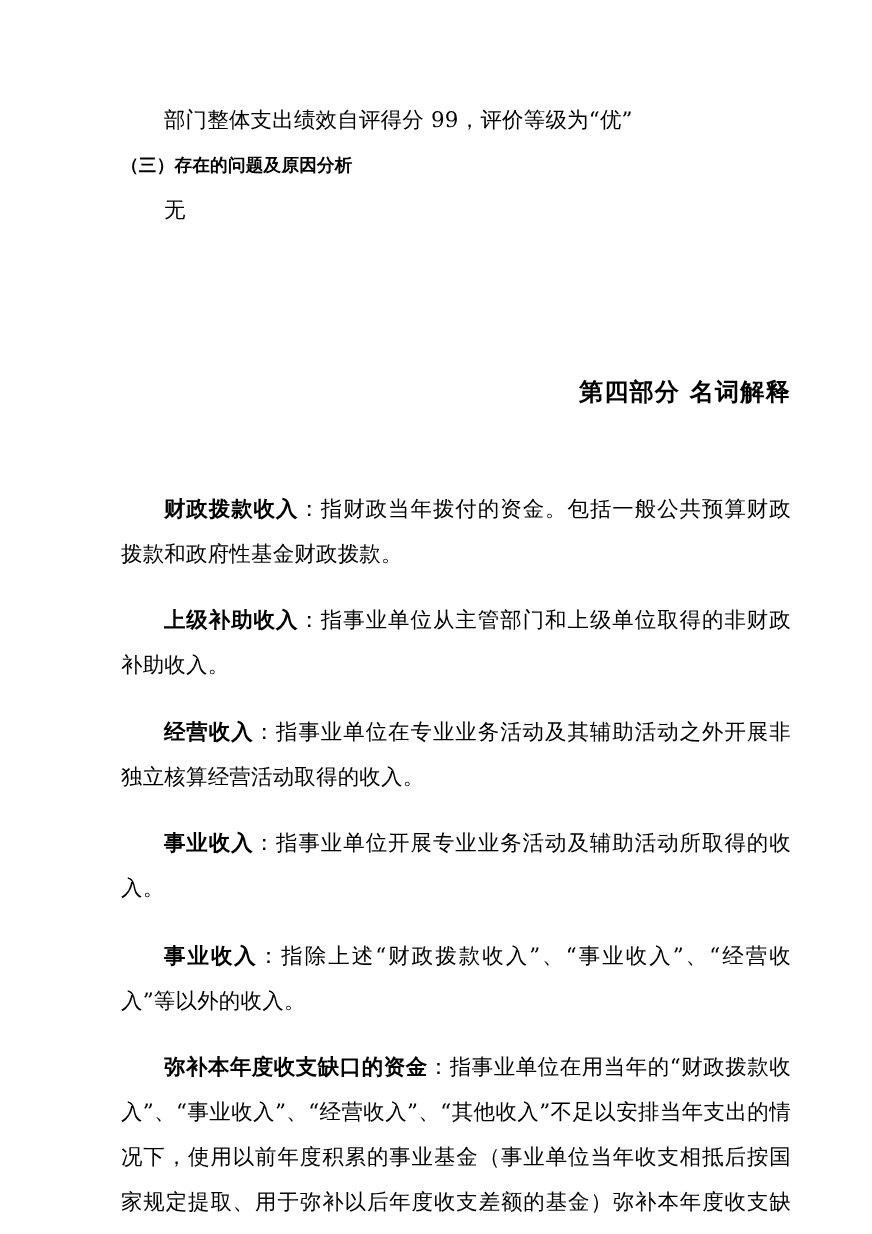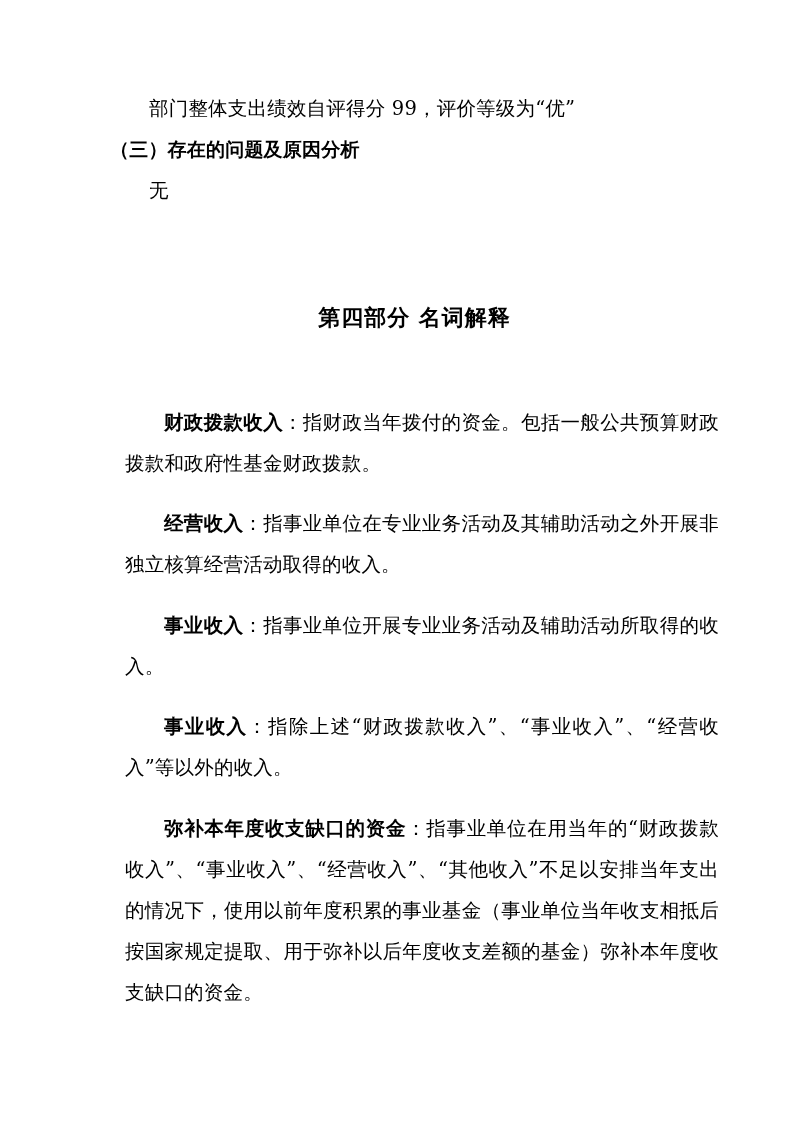--- a/index.html
+++ b/index.html
@@ -28,49 +28,49 @@
     font-size: 19.5px;
     line-height: 41px;
     text-align: justify;
     text-justify: inter-ideograph;
     letter-spacing: 0.2px;
   }
   .indent {
     text-indent: 2em;
   }
   .heading-sub {
-    font-size: 19px;
+    font-size: 16px;
     line-height: 41px;
     font-weight: bold;
     text-indent: 0;
   }
   .part-title {
     font-size: 22px;
     font-weight: bold;
-    text-align: center;
+    text-align: right;
     line-height: 41px;
     letter-spacing: 1px;
+    margin-top: 40px;
   }
   .spacer-lg {
     height: 86px;
   }
   .spacer-md {
     height: 44px;
   }
   .term {
     font-weight: bold;
   }
   .para {
     font-size: 19.5px;
     line-height: 41px;
     text-align: justify;
     text-justify: inter-ideograph;
     text-indent: 2em;
     letter-spacing: 0.2px;
-    margin-left: 15px;
   }
 </style>
 </head>
 <body>
 
 <div class="page">
 
   <div>
     <div class="line indent">部门整体支出绩效自评得分 99，评价等级为“优”</div>
     <div class="line indent heading-sub">（三）存在的问题及原因分析</div>
@@ -82,20 +82,23 @@
   <div class="part-title">第四部分  名词解释</div>
 
   <div class="spacer-md"></div>
 
   <div>
 
     <p class="para">
       <span class="term">财政拨款收入</span><span>：</span><span>指财政当年拨付的资金。包括一般公共预算财政拨款和政府性基金财政拨款。</span>
     </p>
 
+    <p class="para">
+      <span class="term">上级补助收入</span><span>：</span><span>指事业单位从主管部门和上级单位取得的非财政补助收入。</span>
+    </p>
 
     <p class="para">
       <span class="term">经营收入</span><span>：</span><span>指事业单位在专业业务活动及其辅助活动之外开展非独立核算经营活动取得的收入。</span>
     </p>
 
     <p class="para">
       <span class="term">事业收入</span><span>：</span><span>指事业单位开展专业业务活动及辅助活动所取得的收入。</span>
     </p>
 
 

